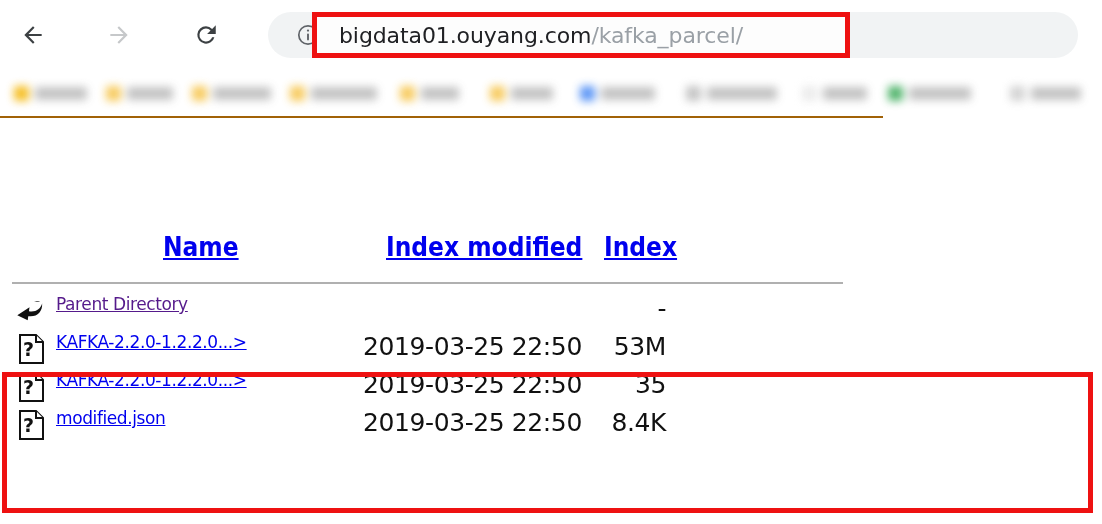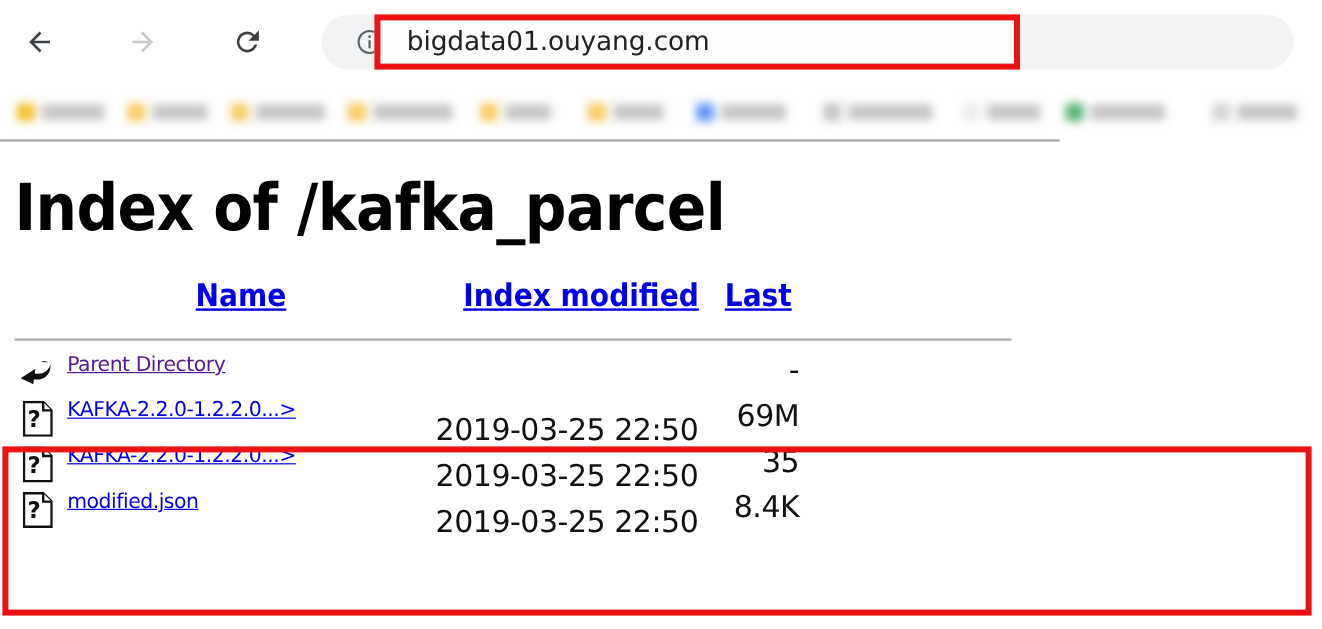--- a/index.html
+++ b/index.html
@@ -15,21 +15,21 @@
     position: relative;
   }
 
   
   #browser-chrome {
     position: absolute;
     left: 0; top: 0;
     width: 883px;
     height: 118px;
     background: #ffffff;
-    border-bottom: 2px solid #a3a3a3;
+    border-bottom: 2px solid #a16207;
     box-sizing: border-box;
   }
 
   #toolbar {
     position: absolute;
     left: 0; top: 0;
     width: 1102px;
     height: 68px;
   }
 
@@ -188,21 +188,20 @@
     position: absolute;
     left: 56px;
     top: 0;
     white-space: nowrap;
   }
   .col-date {
     position: absolute;
     left: 363px;
     top: 0;
     white-space: nowrap;
-    margin-top: 12px;
   }
   .col-size {
     position: absolute;
     left: 604px;
     top: 0;
     width: 62px;
     text-align: right;
     white-space: nowrap;
   }
   .col-desc {
@@ -317,20 +316,21 @@
         <circle cx="12" cy="12" r="9.2" fill="none" stroke="#5f6368" stroke-width="1.7"></circle>
         <circle cx="12" cy="7.6" r="1.15" fill="#5f6368"></circle>
         <rect x="11.05" y="10.4" width="1.9" height="7" rx="0.8" fill="#5f6368"></rect>
       </svg>
       <span id="security-label">不安全</span>
     </div>
 
     <div id="url-highlight-box">
       <div id="url-text">
         <span id="url-host">bigdata01.ouyang.com</span>
+          <span id="url-path">/kafka_parcel/</span>
       </div>
     </div>
   </div>
 
   <div id="bookmarks-bar">
       <div class="bookmark-item" style="left: 14px;">
         <span class="bm-icon" style="background: rgb(244, 180, 0); width: 15px;"></span>
         <span class="bm-text" style="width: 52px;"></span>
       </div>
       <div class="bookmark-item" style="left: 106px;">
@@ -371,28 +371,27 @@
       </div>
       <div class="bookmark-item" style="left: 1010px;">
         <span class="bm-icon" style="background: rgb(204, 204, 204); width: 15px;"></span>
         <span class="bm-text" style="width: 50px;"></span>
       </div>
     </div>
 </div>
 
 <div id="page-content">
 
-  <div id="page-title">Index of /kafka_parcel</div>
 
   <div id="listing">
 
     <div id="header-row">
       <span class="hdr-link" id="hdr-name">Name</span>
       <span class="hdr-link" id="hdr-lastmod">Index modified</span>
-      <span class="hdr-link" id="hdr-size">Last</span>
+      <span class="hdr-link" id="hdr-size">Index</span>
     </div>
 
     <div id="header-rule"></div>
 
     <div id="rows-wrap">
 
       <div class="lst-row">
         <span class="col-icon">
           <svg class="icon-back-arrow" viewBox="0 0 30 26">
             <path d="M2 19 L13 9.5 L13 13.5 C20 13.5 24 10 25 4 C26.5 12 22 18.5 13 18.5 L13 22.5 Z" fill="#111111" transform="rotate(8 15 13)"></path>
@@ -410,21 +409,21 @@
           <div class="lst-row">
             <span class="col-icon">
   <svg class="icon-unknown-file" viewBox="0 0 25 30">
     <path d="M1 1 H17 L24 8 V29 H1 Z" fill="#ffffff" stroke="#111111" stroke-width="2"></path>
     <path d="M17 1 L17 8 L24 8" fill="#ffffff" stroke="#111111" stroke-width="2"></path>
     <text x="9.5" y="22" font-family="DejaVu Sans, sans-serif" font-size="19" font-weight="bold" fill="#111111" text-anchor="middle">?</text>
   </svg>
 </span>
             <span class="col-name"><span class="file-link">KAFKA-2.2.0-1.2.2.0...&gt;</span></span>
             <span class="col-date meta-text">2019-03-25 22:50</span>
-            <span class="col-size meta-text">69M</span>
+            <span class="col-size meta-text">53M</span>
             <span class="col-desc meta-text"></span>
           </div>
           <div class="lst-row">
             <span class="col-icon">
   <svg class="icon-unknown-file" viewBox="0 0 25 30">
     <path d="M1 1 H17 L24 8 V29 H1 Z" fill="#ffffff" stroke="#111111" stroke-width="2"></path>
     <path d="M17 1 L17 8 L24 8" fill="#ffffff" stroke="#111111" stroke-width="2"></path>
     <text x="9.5" y="22" font-family="DejaVu Sans, sans-serif" font-size="19" font-weight="bold" fill="#111111" text-anchor="middle">?</text>
   </svg>
 </span>

